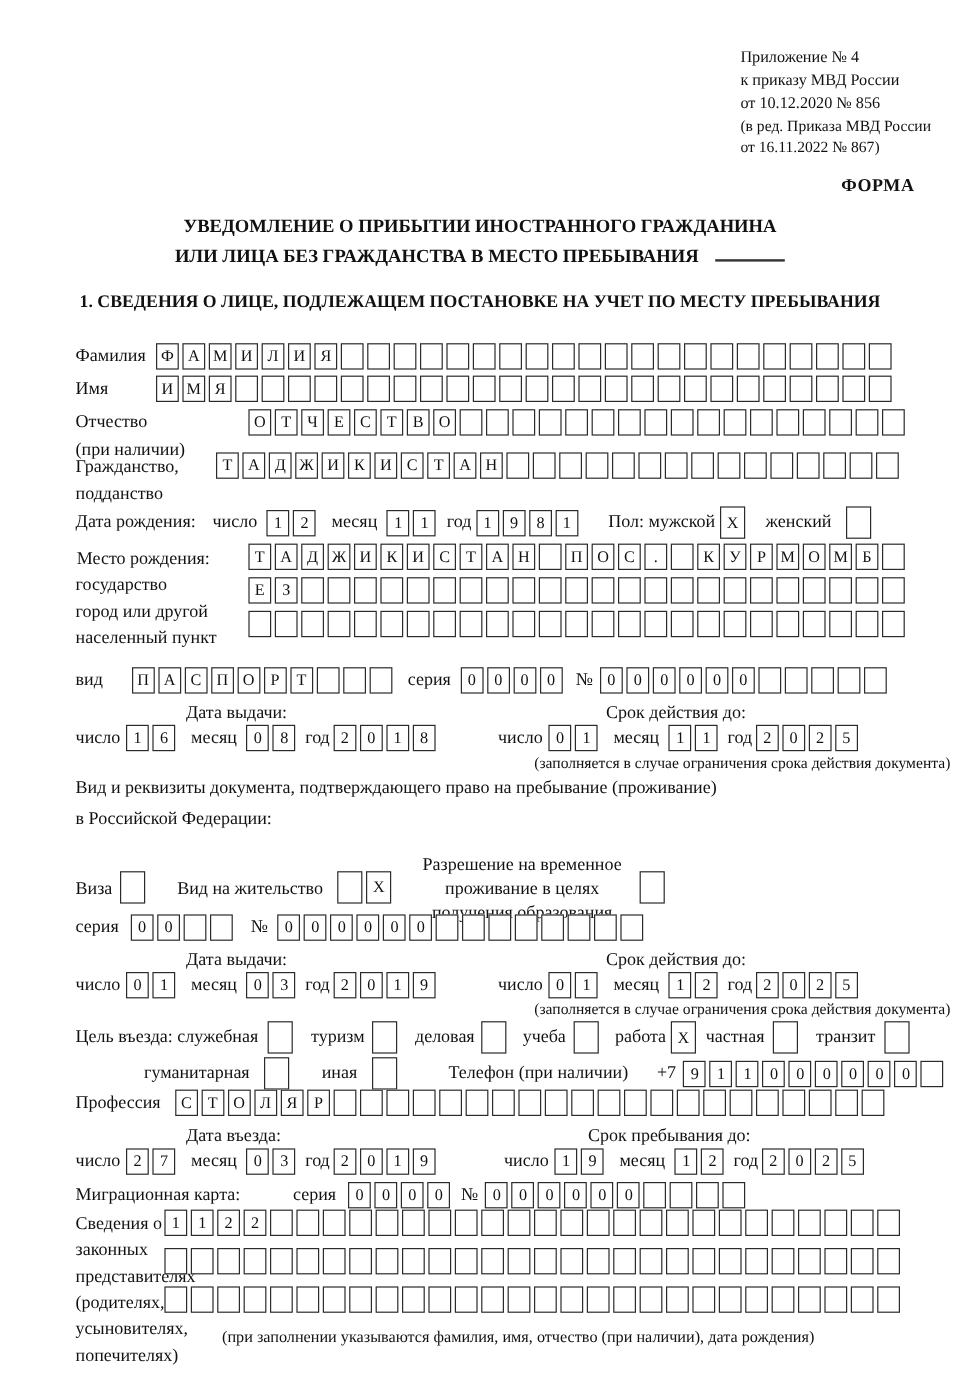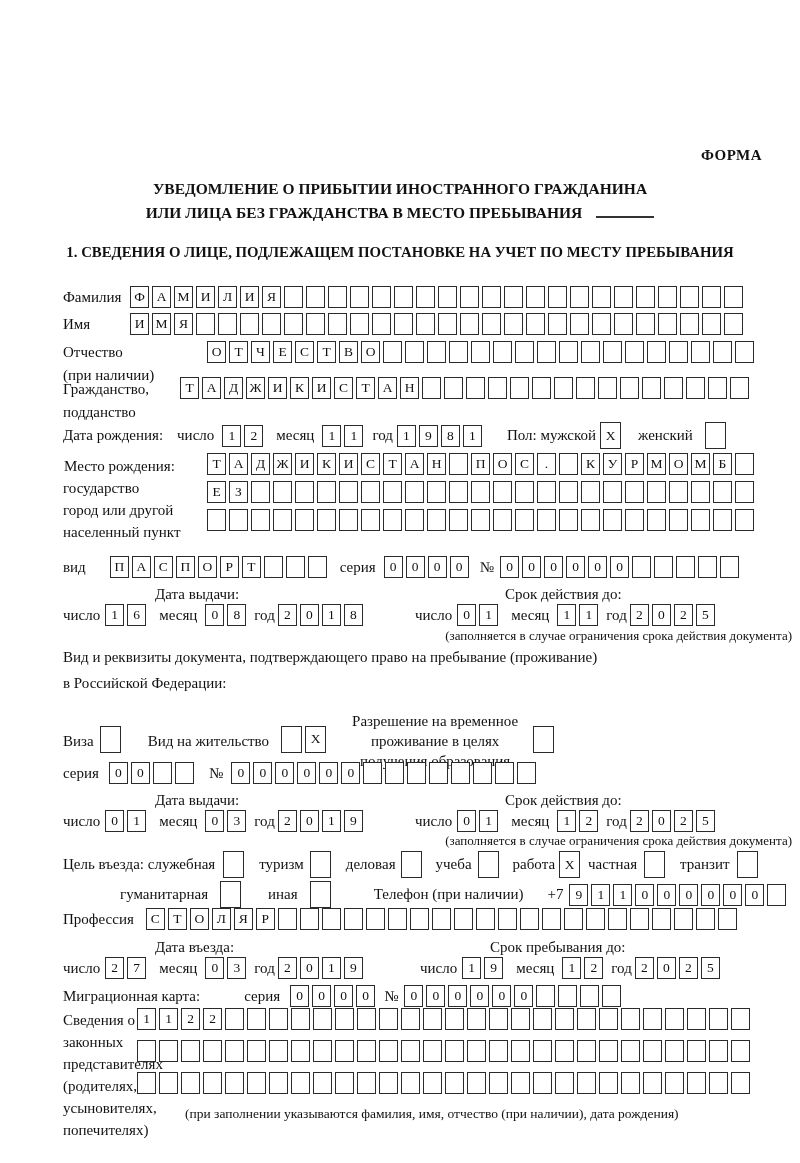--- a/index.html
+++ b/index.html
@@ -24,20 +24,29 @@
   .hdr { font-size:13.5px; line-height:19px; }
   .center { left:0; right:0; text-align:center; }
   .blankline { display:inline-block; width:58px; height:12px; border-bottom:2.5px solid #333; margin-left:14px; }
   .optlbl { text-align:center; line-height:20px; }
 </style>
 </head>
 <body>
 
 <div class="page">
 
+  <div class="abs hdr" style="left:617px; top:38px;">
+    <span style="display:block">Приложение № 4</span>
+    <span style="display:block">к приказу МВД России</span>
+    <span style="display:block">от 10.12.2020 № 856</span>
+  </div>
+  <div class="abs" style="left:617px; top:96px; font-size:13px; line-height:18px;">
+    <span style="display:block">(в ред. Приказа МВД России</span>
+    <span style="display:block">от 16.11.2022 № 867)</span>
+  </div>
   <div class="abs b" style="left:701px; top:147px; letter-spacing:0.5px;">ФОРМА</div>
 
   <div class="abs center b" style="top:180px; font-size:15.5px;">УВЕДОМЛЕНИЕ О ПРИБЫТИИ ИНОСТРАННОГО ГРАЖДАНИНА</div>
   <div class="abs center b" style="top:204px; font-size:15.5px;">
     <span>ИЛИ ЛИЦА БЕЗ ГРАЖДАНСТВА В МЕСТО ПРЕБЫВАНИЯ</span><span class="blankline"></span>
   </div>
 
   <div class="abs center b" style="top:244px; font-size:14.8px;">1. СВЕДЕНИЯ О ЛИЦЕ, ПОДЛЕЖАЩЕМ ПОСТАНОВКЕ НА УЧЕТ ПО МЕСТУ ПРЕБЫВАНИЯ</div>
 
   <span class="abs lbl" style="left:63px; top:289px;">Фамилия</span>

